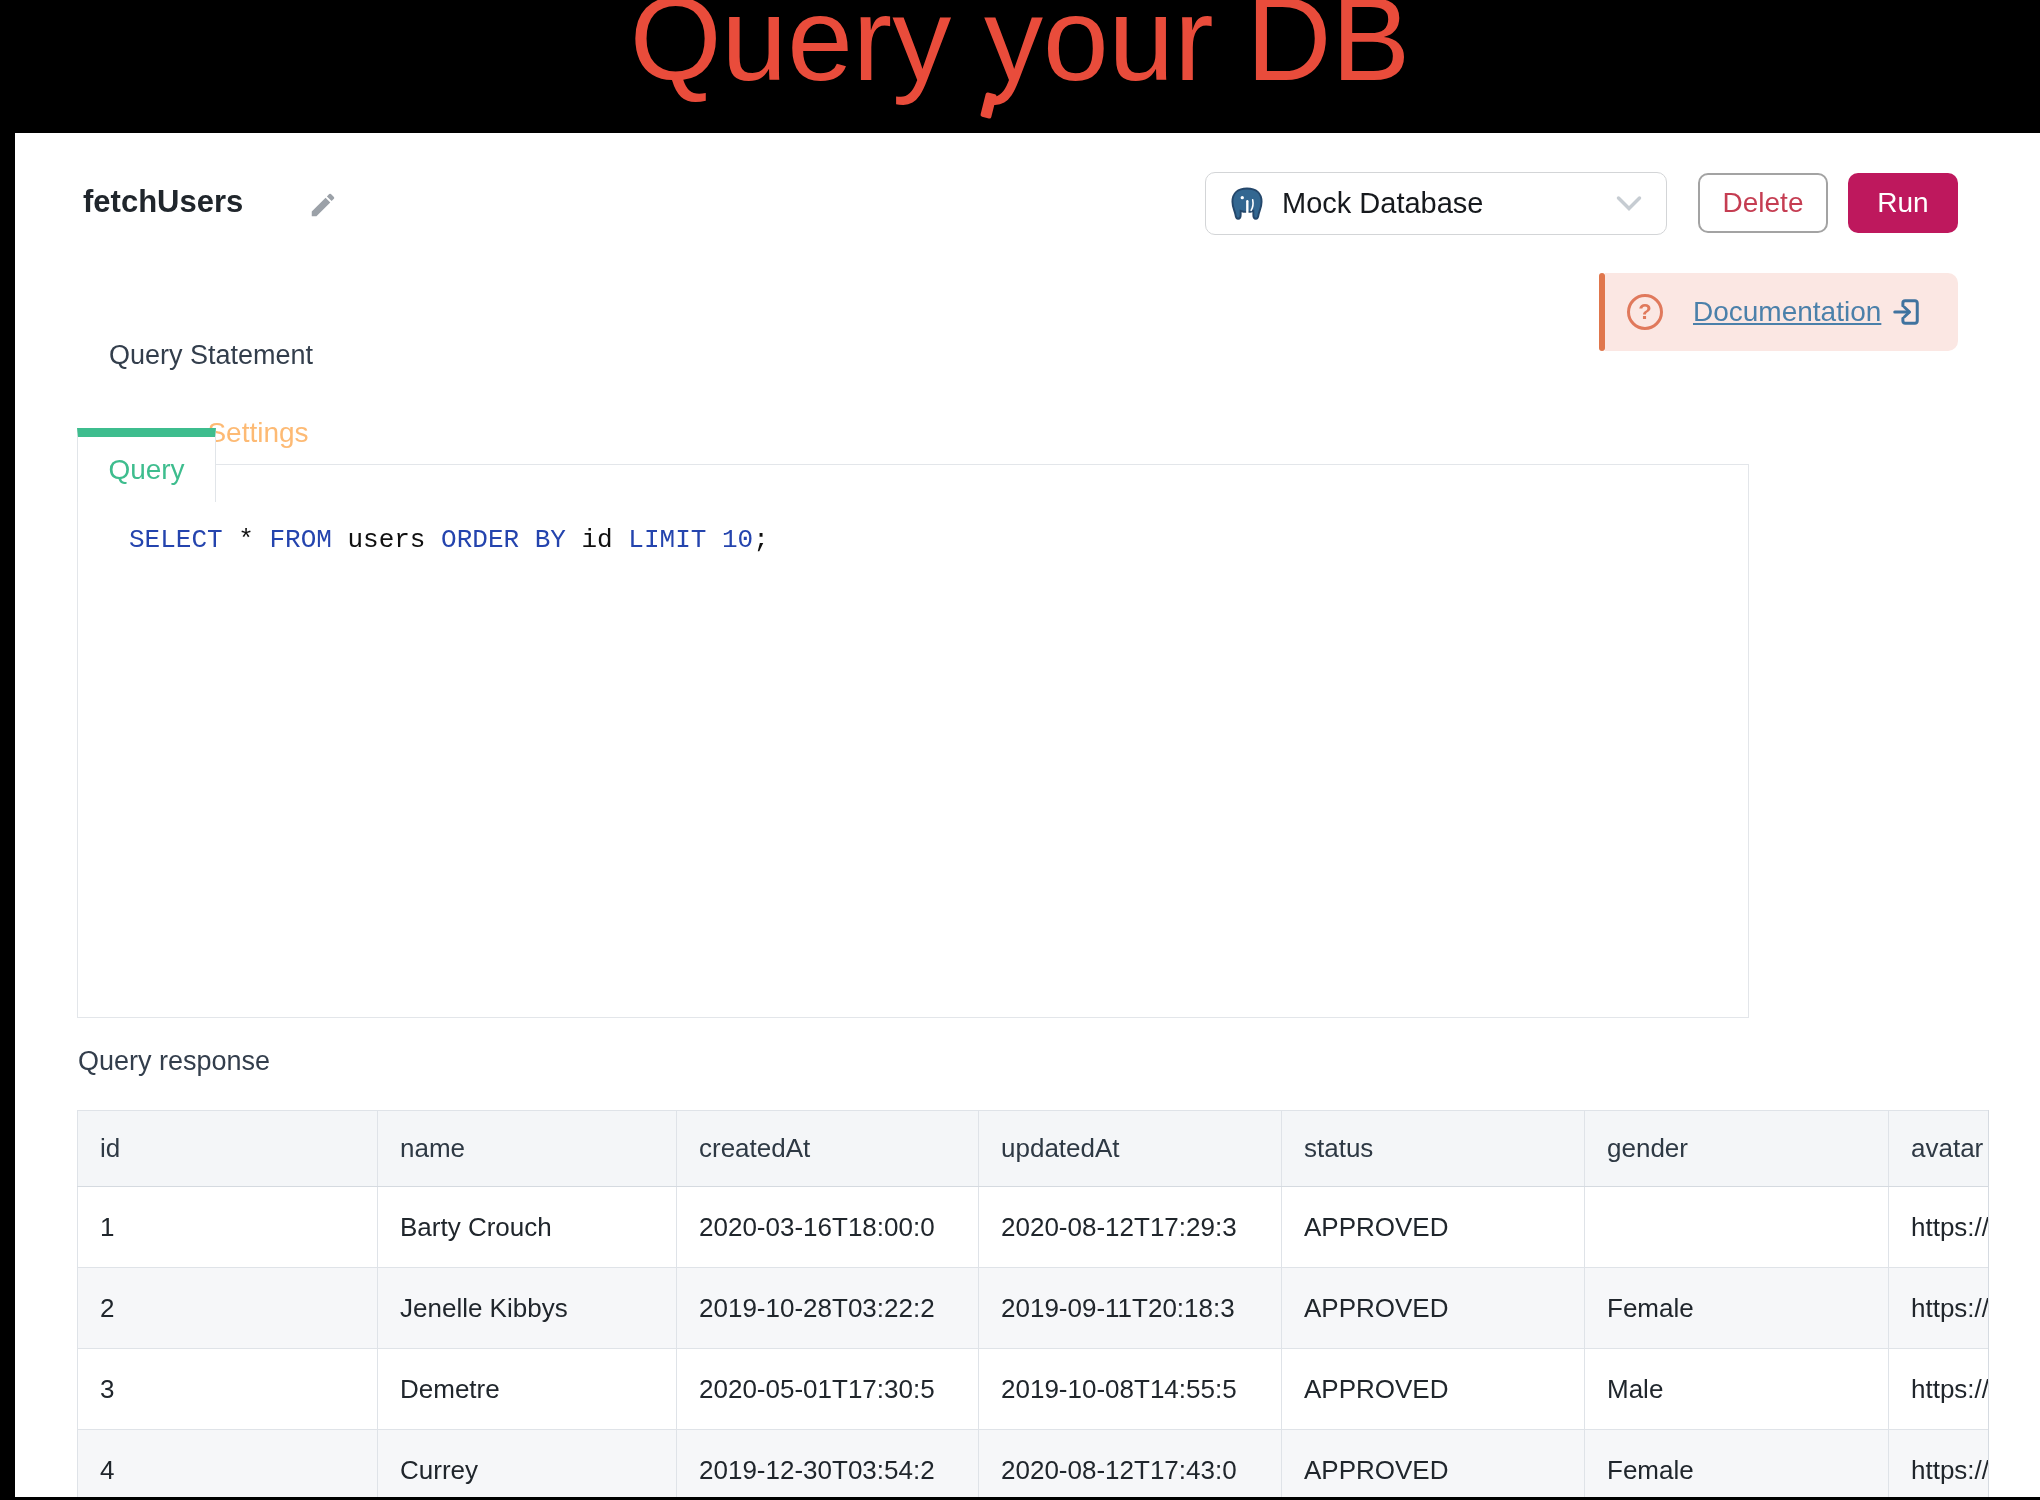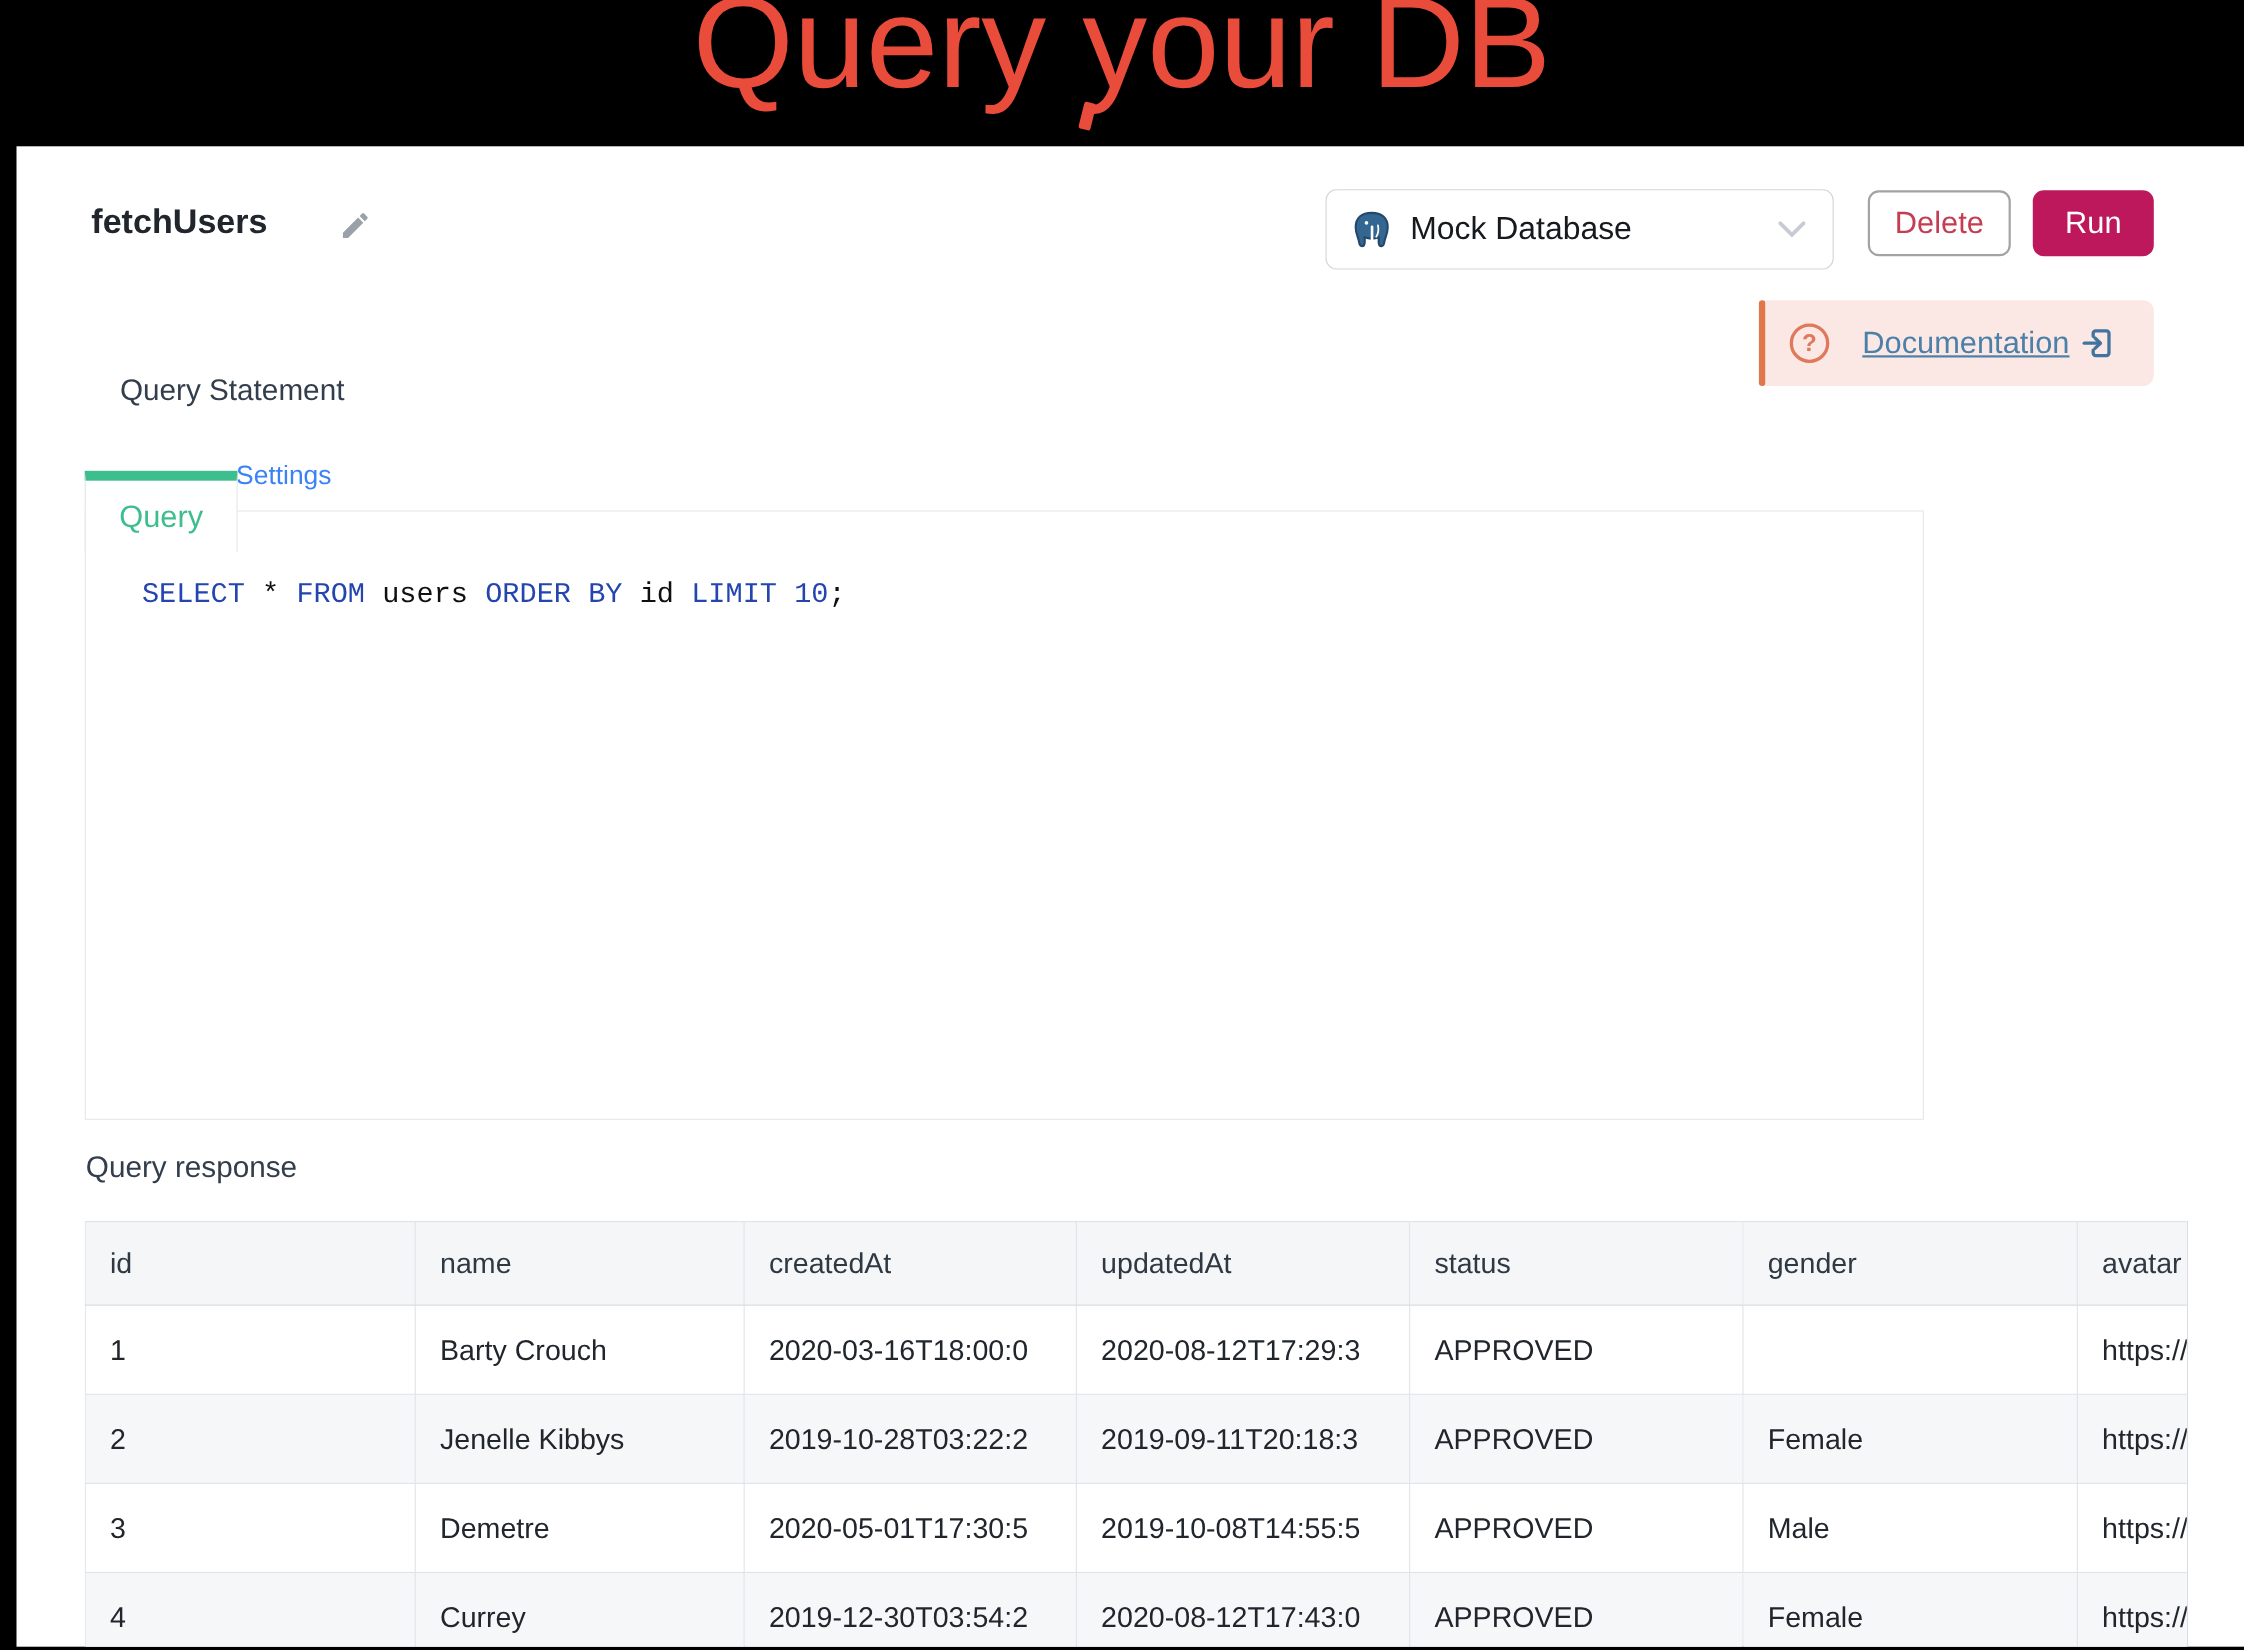--- a/index.html
+++ b/index.html
@@ -16,21 +16,21 @@
   .cursor-artifact{
     position:absolute;left:983px;top:93px;width:11px;height:25px;background:#e94c3b;
     border-radius:2px;transform:rotate(14deg);
   }
   
   .panel{position:absolute;left:15px;top:133px;right:0;bottom:3px;background:#fff;}
   
   .query-name{position:absolute;left:83px;top:184px;font-size:31px;font-weight:600;color:#20262c;}
   .edit-pencil{position:absolute;left:308px;top:190px;width:30px;height:30px;cursor:pointer;}
   .db-select{
-    position:absolute;left:1205px;top:172px;width:462px;height:73px;box-sizing:border-box;
+    position:absolute;left:1205px;top:172px;width:462px;height:63px;box-sizing:border-box;
     background:#fff;border:1.5px solid #d3d5d7;border-radius:10px;
     display:flex;align-items:center;padding:0 24px 0 22px;cursor:pointer;
   }
   .db-select .db-label{font-size:29px;color:#16191d;margin-left:16px;flex:1;}
   .btn{
     position:absolute;top:173px;height:60px;box-sizing:border-box;border-radius:10px;
     display:flex;align-items:center;justify-content:center;font-size:28px;font-weight:500;cursor:pointer;
   }
   .btn-delete{left:1698px;width:130px;background:#fff;border:2px solid #a3a3a3;color:#c53d52;}
   .btn-run{left:1848px;width:110px;background:#be185d;border:none;color:#fff;}
@@ -52,21 +52,21 @@
   .lbl-statement{left:78px;top:340px;margin-left:31px;}
   .lbl-response{left:78px;top:1046px;}
   .tab-active{
     position:absolute;left:77px;top:392px;width:139px;height:74px;box-sizing:border-box;
     background:#fff;border-left:1.5px solid #e1e5e9;border-right:1.5px solid #e1e5e9;
     border-top:9px solid #3ebd8e;z-index:2;display:flex;align-items:center;justify-content:center;
     font-size:28px;font-weight:500;color:#3ebd8e;cursor:pointer;margin-top:36px;
   }
   .tab-inactive{
     position:absolute;left:192px;top:401px;width:132px;height:63px;display:flex;align-items:center;
-    justify-content:center;font-size:24px;color:#3b82f6;cursor:pointer;
+    justify-content:center;font-size:28px;color:#fdba74;cursor:pointer;
   }
   .editor{
     position:absolute;left:77px;top:464px;width:1672px;height:554px;box-sizing:border-box;
     background:#fff;border:1.5px solid #e3e6ea;z-index:1;cursor:text;
   }
   .sql-line{
     position:absolute;left:51px;top:60px;font-family:"Liberation Mono",monospace;
     font-size:26px;white-space:pre;color:#000;
   }
   .sql-line .kw{color:#2444ae;}

